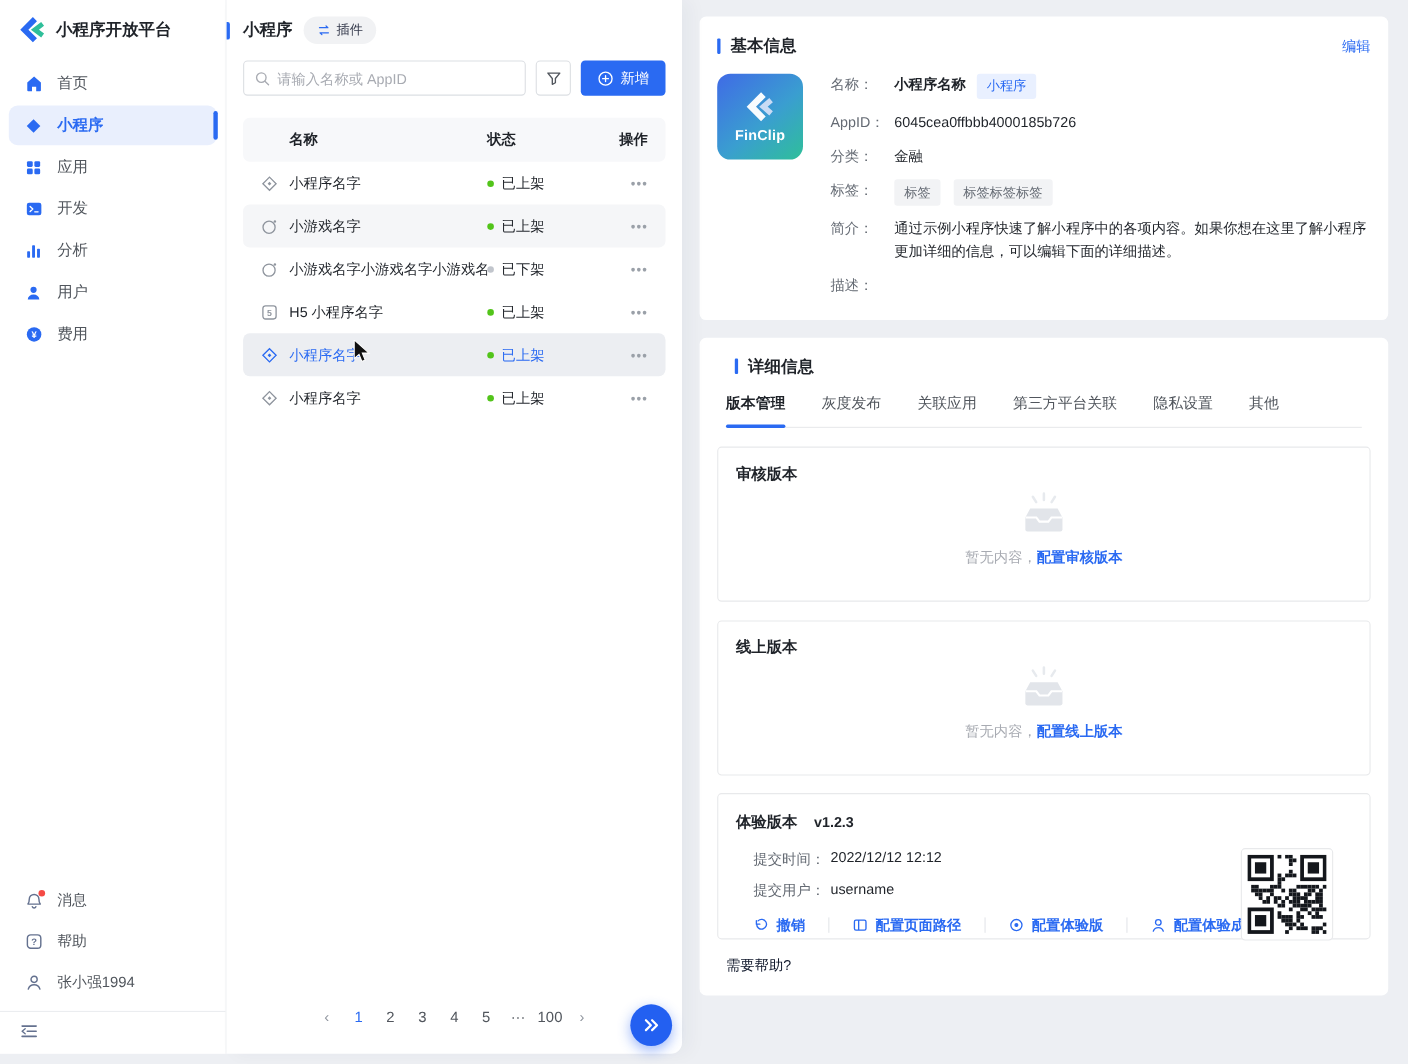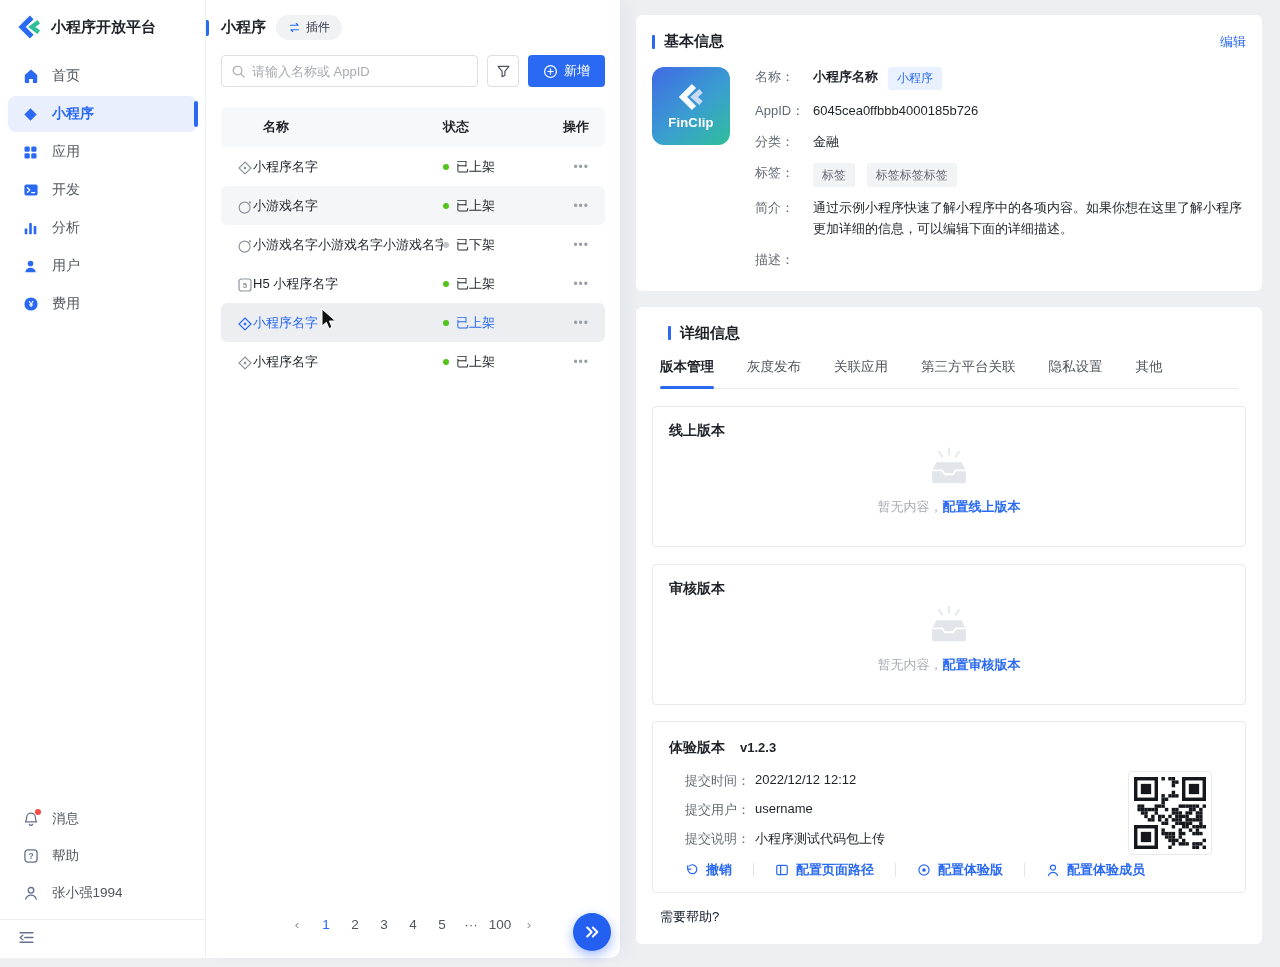--- a/index.html
+++ b/index.html
@@ -54,21 +54,21 @@
     cursor:pointer; font-family:inherit; }
   .table { padding:0 15px; }
   .thead { display:flex; align-items:center; background:#f7f8fa; border-radius:6px;
     height:40px; padding:0 16px; font-weight:700; font-size:13px; }
   .col-name { flex:1; min-width:0; }
   .thead .col-name { padding-left:26px; }
   .col-status { width:104px; flex-shrink:0; display:flex; align-items:center; gap:7px;text-align:right; }
   .col-ops { width:42px; flex-shrink:0; text-align:right; }
   .row { display:flex; align-items:center; height:39px; padding:0 16px;
     border-radius:6px; cursor:pointer; }
-  .row .col-name { display:flex; align-items:flex-end; white-space:nowrap;
+  .row .col-name { display:flex; align-items:center; gap:10px; white-space:nowrap;
     overflow:hidden; }
   .row .tico { width:16px; height:16px; color:#8f959e; flex-shrink:0; display:grid; place-items:center; }
   .row.hovered { background:#f5f6f8; }
   .row.selected { background:#eceef2; }
   .row.selected .col-name, .row.selected .col-status { color:#2a6af2; }
   .row.selected .tico { color:#2a6af2; }
   .dot { width:6px; height:6px; border-radius:50%; flex-shrink:0; }
   .online .dot { background:#52c41a; }
   .offline .dot { background:#c1c5cc; }
   .more { color:#9aa0a8; letter-spacing:1px; font-size:12px; }
@@ -109,21 +109,21 @@
   .tab.active { color:#1f2329; font-weight:700; }
   .tab.active::after { content:''; position:absolute; left:0; right:0; bottom:-1px;
     height:3px; border-radius:3px; background:#2a6af2; }
   .version-card { border:1px solid #e8e9eb; border-radius:4px; margin:17px 16px 0; }
   .vc-title { font-weight:700; font-size:14px; padding:15px 16px 0; }
   .empty { display:flex; flex-direction:column; align-items:center; padding:6px 0 30px; }
   .empty .icon { color:#e0e3e8; }
   .empty-text { color:#a8abb2; margin-top:12px; }
   .empty-text .cfg-link { color:#2a6af2; font-weight:700; cursor:pointer; }
   .trial-card { border:1px solid #e8e9eb; border-radius:4px; margin:16px 16px 0;
-    padding:17px 16px 13px; position:relative; }
+    padding:17px 16px 3px; position:relative; }
   .trial-head { display:flex; align-items:baseline; gap:15px; }
   .trial-title { font-weight:700; font-size:14px; }
   .trial-version { font-weight:700; font-size:13px; }
   .trial-fields { margin-top:15px; padding-left:16px; }
   .t-row { display:flex; margin-bottom:11px; }
   .t-label { width:70px; color:#646a73; flex-shrink:0; }
   .qr-box { position:absolute; right:33px; top:49px; width:84px; height:84px;
     border:1px solid #e8e9eb; border-radius:4px; padding:5px; background:#fff; }
   .qr-box svg { width:72px; height:72px; display:block; }
   .trial-actions { display:flex; align-items:center; margin-top:13px; padding-left:16px;
@@ -482,68 +482,64 @@
       <div class="tabs">
         <span class="tab active">版本管理</span>
         <span class="tab">灰度发布</span>
         <span class="tab">关联应用</span>
         <span class="tab">第三方平台关联</span>
         <span class="tab">隐私设置</span>
         <span class="tab">其他</span>
       </div>
 
       <div class="version-card">
+        <div class="vc-title">审核版本</div>
+        <div class="empty">
+          <span class="icon">
+            <svg class="s" width="46" height="40" viewBox="0 0 48 40">
+                <path d="M24 2v6M13.5 5l3.2 5M34.5 5l-3.2 5" stroke="#e7eaee" stroke-width="2.4" stroke-linecap="round" fill="none"></path>
+                <path d="M11 16h26l4.6 8.6V36a2 2 0 0 1-2 2H8.4a2 2 0 0 1-2-2v-11.4Z" fill="#e2e5ea"></path>
+                <path d="M6.6 24.6h10.2l3 4h8.4l3-4h10.2" stroke="#fff" stroke-width="2" fill="none"></path>
+              </svg>
+          </span>
+          <span class="empty-text">
+            <span>暂无内容，</span><span class="cfg-link">配置审核版本</span>
+          </span>
+        </div>
+      </div>
+
+      <div class="version-card">
         <div class="vc-title">线上版本</div>
         <div class="empty">
           <span class="icon">
             <svg class="s" width="46" height="40" viewBox="0 0 48 40">
                 <path d="M24 2v6M13.5 5l3.2 5M34.5 5l-3.2 5" stroke="#e7eaee" stroke-width="2.4" stroke-linecap="round" fill="none"></path>
                 <path d="M11 16h26l4.6 8.6V36a2 2 0 0 1-2 2H8.4a2 2 0 0 1-2-2v-11.4Z" fill="#e2e5ea"></path>
                 <path d="M6.6 24.6h10.2l3 4h8.4l3-4h10.2" stroke="#fff" stroke-width="2" fill="none"></path>
               </svg>
           </span>
           <span class="empty-text">
             <span>暂无内容，</span><span class="cfg-link">配置线上版本</span>
-          </span>
-        </div>
-      </div>
-
-      <div class="version-card">
-        <div class="vc-title">审核版本</div>
-        <div class="empty">
-          <span class="icon">
-            <svg class="s" width="46" height="40" viewBox="0 0 48 40">
-                <path d="M24 2v6M13.5 5l3.2 5M34.5 5l-3.2 5" stroke="#e7eaee" stroke-width="2.4" stroke-linecap="round" fill="none"></path>
-                <path d="M11 16h26l4.6 8.6V36a2 2 0 0 1-2 2H8.4a2 2 0 0 1-2-2v-11.4Z" fill="#e2e5ea"></path>
-                <path d="M6.6 24.6h10.2l3 4h8.4l3-4h10.2" stroke="#fff" stroke-width="2" fill="none"></path>
-              </svg>
-          </span>
-          <span class="empty-text">
-            <span>暂无内容，</span><span class="cfg-link">配置审核版本</span>
           </span>
         </div>
       </div>
 
       <div class="trial-card">
         <div class="trial-head">
           <span class="trial-title">体验版本</span>
           <span class="trial-version">v1.2.3</span>
         </div>
         <div class="trial-fields">
           <div class="t-row">
             <span class="t-label">提交时间：</span>
             <span>2022/12/12 12:12</span>
           </div>
           <div class="t-row">
             <span class="t-label">提交用户：</span>
             <span>username</span>
-          </div>
-          <div class="t-row">
-            <span class="t-label">提交说明：</span>
-            <span>小程序测试代码包上传</span>
           </div>
         </div>
         <div class="qr-box">
           <svg id="qr" viewBox="0 0 63 63" fill="#14171c">
               <rect width="63" height="63" fill="#fff"></rect>
               <rect x="24" y="0" width="3" height="3"></rect>
               <rect x="30" y="0" width="3" height="3"></rect>
               <rect x="33" y="0" width="3" height="3"></rect>
               <rect x="33" y="3" width="3" height="3"></rect>
               <rect x="36" y="3" width="3" height="3"></rect>

